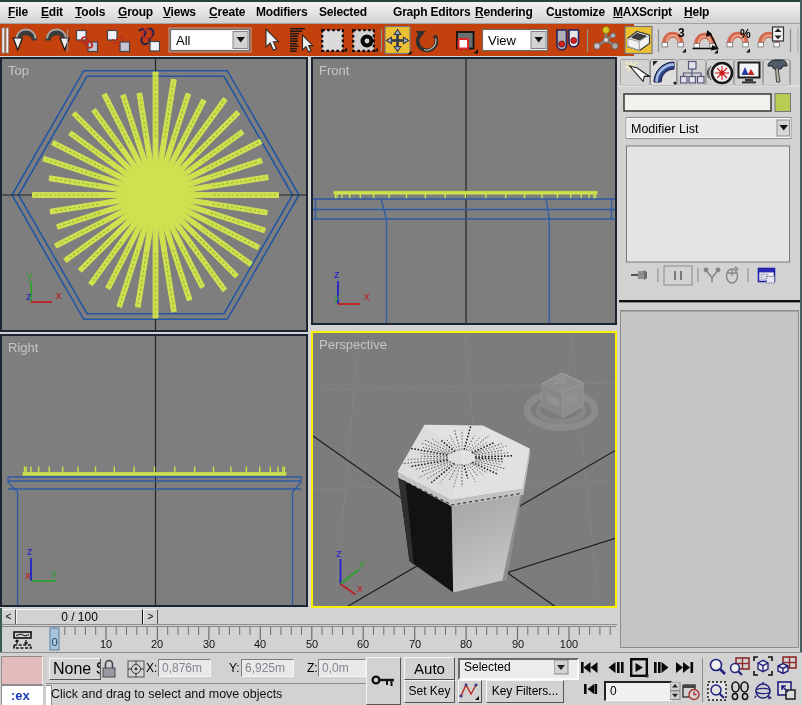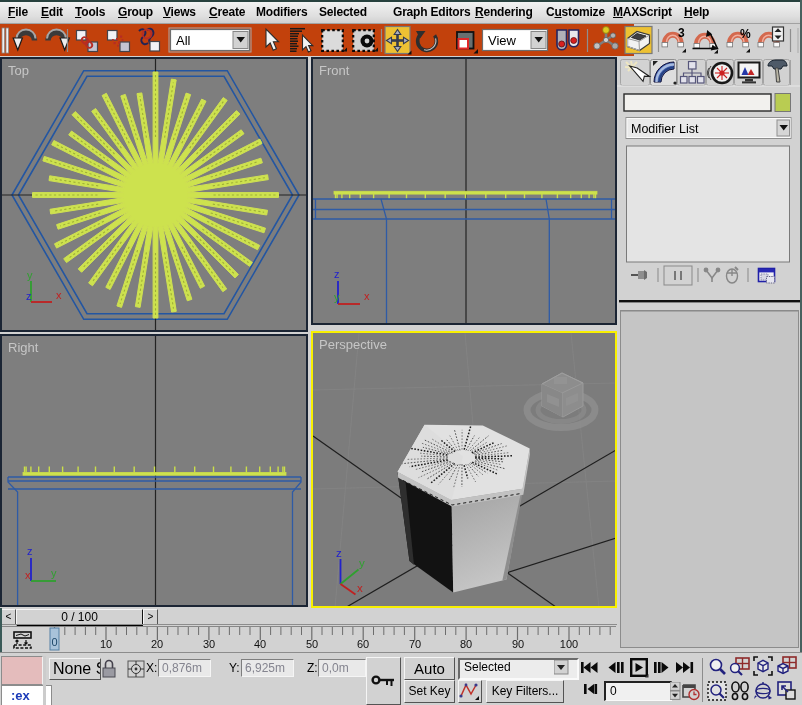--- a/index.html
+++ b/index.html
@@ -551,21 +551,21 @@
     <line x1="27.5" y1="251" x2="42.5" y2="261.5" stroke="#c02020" stroke-width="1.8"></line>
     <text x="23" y="224" font-size="11.5" fill="#2222cc">z</text>
     <text x="46" y="234" font-size="11.5" fill="#2fa02f">y</text>
     <text x="44" y="259" font-size="11.5" fill="#c02020">x</text>
   </g>
   <text x="6" y="16" font-size="13" fill="#c6c6c6">Perspective</text>
 </svg>
 </div>
 <div id="ts-row" class="abs">
   <div class="abs raised" style="left:1px;top:1px;width:13px;height:14px;text-align:center;font-size:10px;line-height:14px;">&lt;</div>
-  <div class="abs raised" style="left:16px;top:1px;width:125px;height:14px;text-align:center;font-size:12px;line-height:14px;border-bottom:4px solid #000000;border-right:1px solid #111;">0 / 100</div>
+  <div class="abs raised" style="left:16px;top:1px;width:125px;height:14px;text-align:center;font-size:12px;line-height:14px;border-bottom:1px solid #000000;border-right:1px solid #111;">0 / 100</div>
   <div class="abs raised" style="left:143px;top:1px;width:13px;height:14px;text-align:center;font-size:10px;line-height:14px;">&gt;</div>
   <div class="abs" style="left:0;top:16px;width:618px;height:1px;background:#8c8c8c;"></div>
 </div>
 <div id="ruler" class="abs">
 <svg width="618" height="26">
   <line x1="0" y1="0.5" x2="616" y2="0.5" stroke="#878787"></line>
 
   <g transform="translate(14,6)">
     <rect x="0" y="0" width="17" height="6" fill="none" stroke="#111" stroke-width="1.6"></rect>
     <path d="M 2 3.5 L 7 2 L 11 4 L 15 2.5" stroke="#111" fill="none" stroke-width="1"></path>
@@ -771,20 +771,21 @@
 <div class="abs" style="left:0;top:703px;width:802px;height:2px;background:#9a9a9a;"></div>
 <div class="abs" style="left:800px;top:0;width:2px;height:705px;background:#47615f;"></div>
 <div id="statusbar" class="abs">
 
   <div class="abs" style="left:1px;top:3px;width:40px;height:27px;background:#e4bcbc;border:1px solid #8c8c8c;border-right-color:#f2f2f2;"></div>
   <div class="abs" style="left:1px;top:32px;width:40px;height:20px;background:#fff;border:1px solid #8c8c8c;font-size:13px;font-weight:bold;color:#1a3ab8;padding-left:9px;line-height:19px;overflow:hidden;">:ex</div>
   <div class="abs" style="left:43px;top:3px;width:3px;height:49px;background:#cccccc;"></div>
 
   <div class="abs raised" style="left:49px;top:5px;width:47px;height:20px;font-size:16px;line-height:20px;padding-left:3px;overflow:hidden;white-space:nowrap;">None Se</div>
 
+  <div class="abs" style="left:46px;top:30px;width:317px;height:21px;border-top:1px solid #8c8c8c;font-size:12.5px;line-height:21px;color:#111;padding-left:5px;overflow:hidden;white-space:nowrap;">Click and drag to select and move objects</div>
 
   <svg class="abs" style="left:100px;top:4px;" width="46" height="24">
     <g stroke="#545454" fill="none">
       <rect x="3" y="11" width="12" height="9" fill="#9a9aa2" stroke="#4a4a52"></rect>
       <path d="M 5.5 11 L 5.5 7 A 3.5 3.5 0 0 1 12.5 7 L 12.5 11" stroke="#44414c" stroke-width="1.6"></path>
     </g>
     <g transform="translate(26,2)">
       <rect x="2" y="2" width="16" height="16" fill="#d2d2d2" stroke="#545454"></rect>
       <circle cx="10" cy="10" r="4.5" fill="none" stroke="#333"></circle>
       <circle cx="10" cy="10" r="1.4" fill="#333"></circle>

